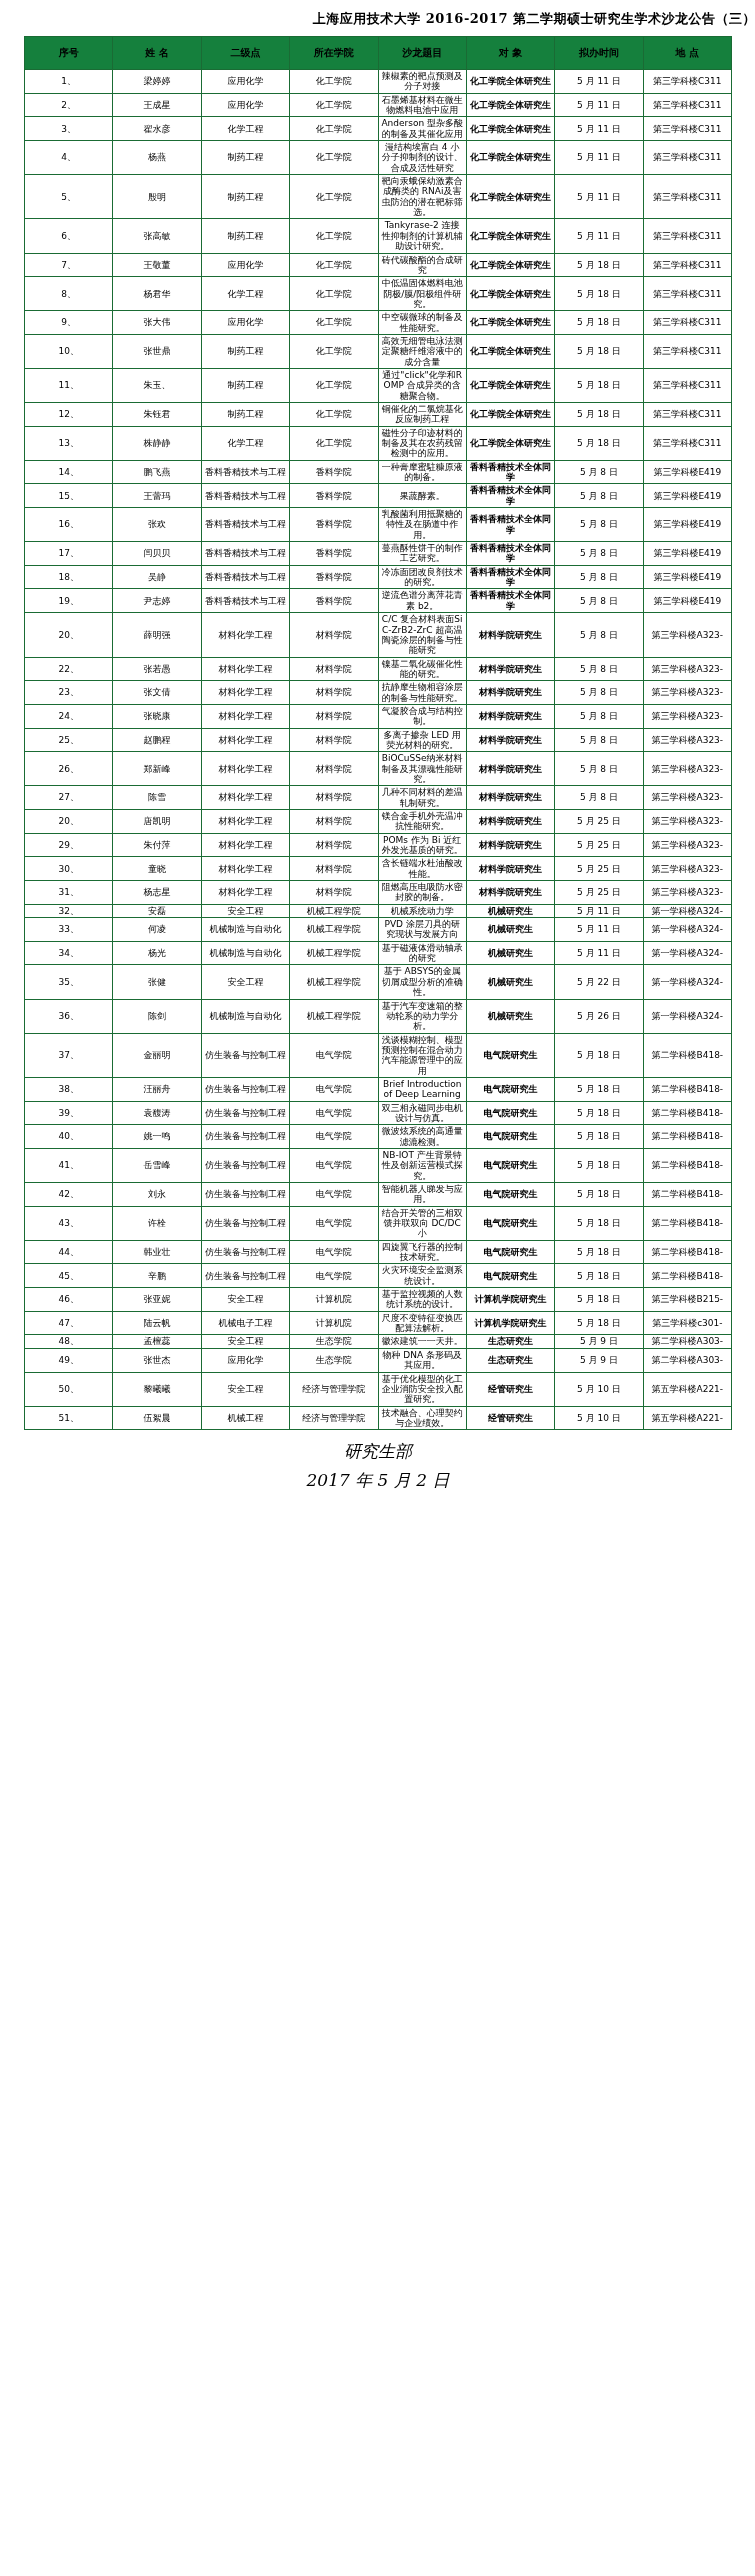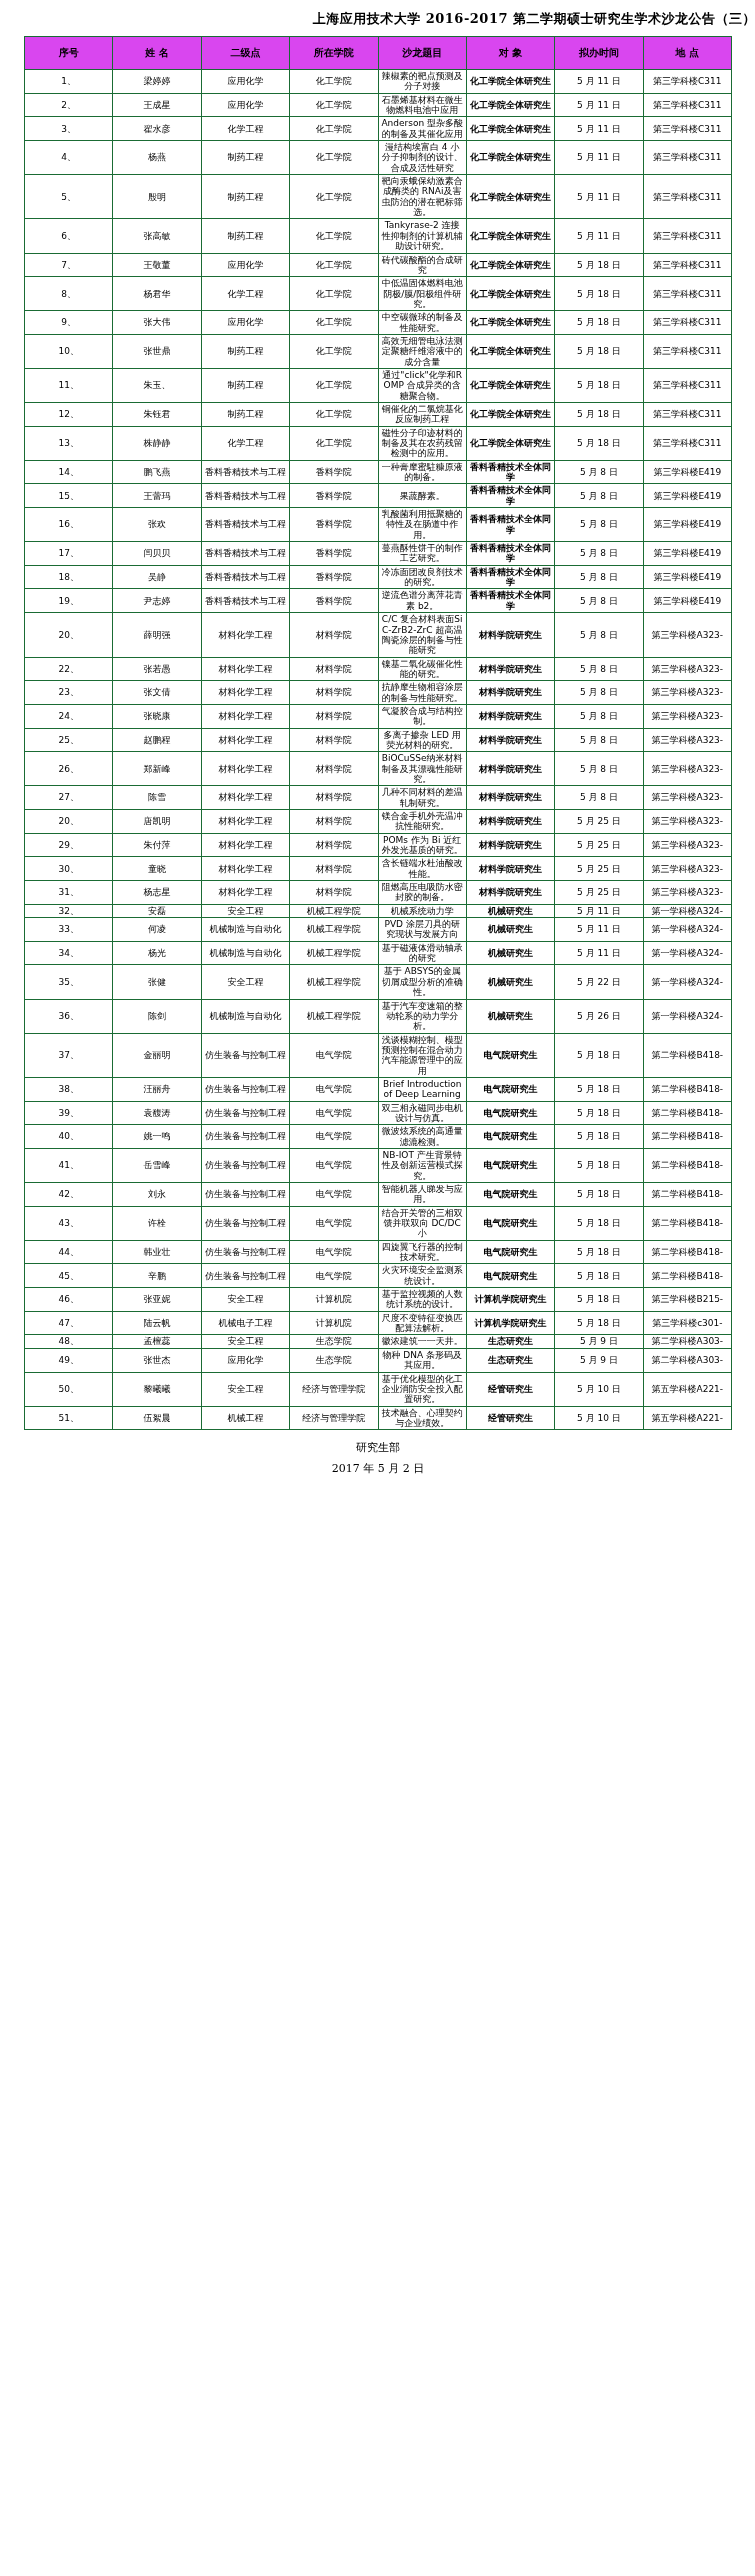--- a/index.html
+++ b/index.html
@@ -29,34 +29,35 @@
     font-size:9px;
     line-height:1.15;
     text-align:center;
     vertical-align:middle;
     word-break:break-all;
   }
   table.main th{
     font-weight:bold;
     font-size:10px;
     height:30px;
-    background:#d946ef;
+    background:#15803d;
   }
   td.idx{width:22px;font-size:9px;}
   td.name{width:52px;}
   td.sub{width:77px;}
   td.topic{width:149px;text-align:center;margin-top:11px;}
   td.aud{width:70px;font-weight:bold;}
   td.time{width:62px;}
   td.place{width:70px;}
   .footer{
     width:708px;
     margin:10px auto 0 auto;
-    font-size:11px;
+    font-size:17px;
     font-family:"DejaVu Serif","Liberation Serif",serif;
+    font-style:italic;
   }
   .footer .line1{text-align:center;padding-bottom:6px;}
   .footer .line2{text-align:center;padding-bottom:10px;}
 </style>
 </head>
 <body>
 
 <div class="page">
 
   <div class="doc-title">上海应用技术大学 2016-2017 第二学期硕士研究生学术沙龙公告（三）</div>

